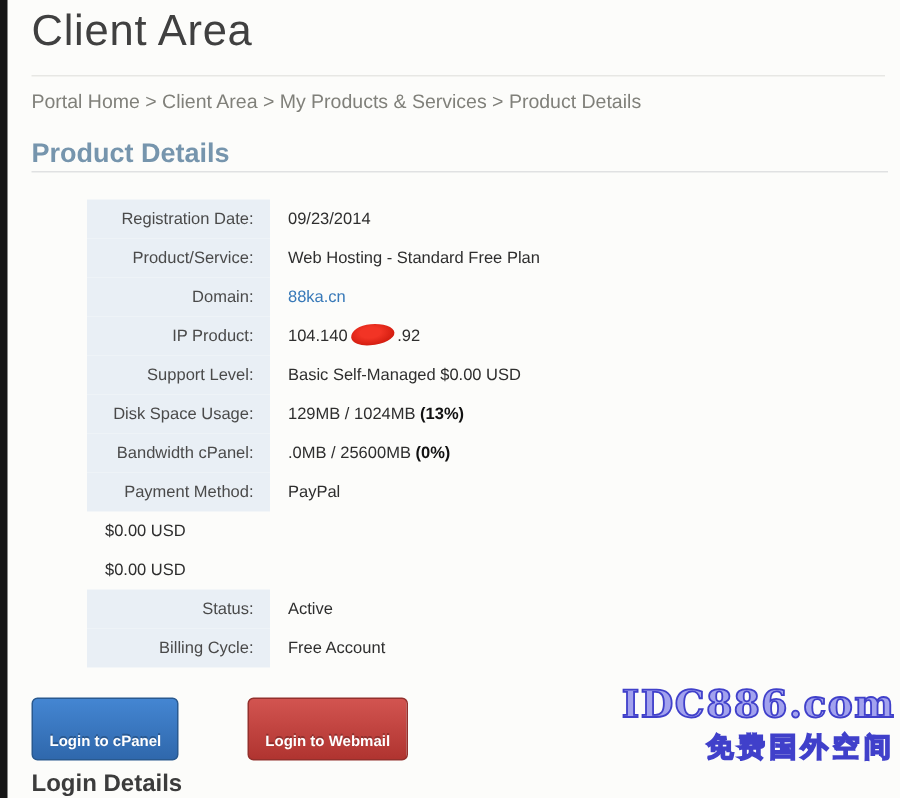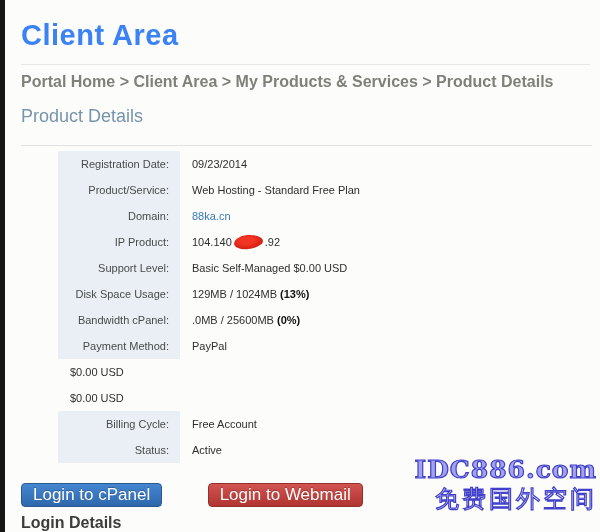--- a/index.html
+++ b/index.html
@@ -11,49 +11,48 @@
     position: relative;
   }
   .left-edge {
     position: absolute; left: 0; top: 0;
     width: 5px; height: 532px;
     background: #161616;
     z-index: 5;
   }
   .content { padding-left: 21px; padding-right: 8px; }
   .page-title {
-    padding-top: 19px;
+    padding-top: 5px;
     font-size: 29px;
     line-height: 33px;
-    font-weight: 700;
-    color: #3b82f6;
+    font-weight: 400;
+    color: #404040;
     letter-spacing: 0.5px;
   }
   .divider-top {
     margin-top: 12px;
     border-bottom: 1px solid #e7e7e4;
     margin-right: 2px;
   }
   .breadcrumb {
     margin-top: 10px;
-    font-size: 16px;
+    font-size: 13px;
     line-height: 13px;
     color: #80807a;
-    font-weight: bold;
   }
   .section-title {
     margin-top: 19px;
     font-size: 18px;
     line-height: 19px;
-    font-weight: 400;
+    font-weight: 700;
     color: #7695ad;
-    padding-bottom: 19px;
+    padding-bottom: 2px;
     border-bottom: 1px solid #e0e1e2;
   }
-  .ptable { margin-top: 5px; width: 560px; padding-left: 37px; }
+  .ptable { margin-top: 18px; width: 560px; padding-left: 37px; }
   .trow { display: flex; height: 26px; align-items: center; }
   .tlabel {
     width: 122px;
     height: 26px;
     background: #e9eff5;
     text-align: right;
     padding-right: 11px;
     font-size: 11px;
     color: #4a4a4a;
     line-height: 26px;
@@ -74,24 +73,24 @@
     width: 29px; height: 14px;
     background: radial-gradient(ellipse at 45% 40%, #f23425 30%, #d11b0e 75%, #b81207 100%);
     border-radius: 47% 53% 58% 42% / 55% 50% 50% 45%;
     transform: rotate(-5deg);
     vertical-align: -3px;
     margin: 0 2px 0 2px;
   }
   .btn-row { margin-top: 20px; }
   .btn {
     display: inline-block;
-    font-size: 17px;
-    font-weight: normal;
+    font-size: 10px;
+    font-weight: bold;
     color: #ffffff;
-    padding: 5px 11px 5px 11px;
+    padding: 23px 11px 5px 11px;
     border-radius: 4px;
     cursor: pointer;
     text-shadow: 0 -1px 0 rgba(0,0,0,0.25);
     line-height: 12px;
   }
   .btn-cpanel {
     background: linear-gradient(#4486d2, #2f68ac);
     border: 1px solid #29598f;
     margin-right: 5px;
   }
@@ -117,22 +116,22 @@
     font-family: "DejaVu Serif", "Liberation Serif", serif;
     font-size: 25px;
     font-weight: bold;
     letter-spacing: 1px;
     color: #a2a2ee;
     -webkit-text-stroke: 1.2px #4040ca;
     line-height: 28px;
   }
   .wm-line2 {
     font-family: "DejaVu Serif", "Liberation Serif", serif;
-    font-size: 24px;
-    font-weight: normal;
+    font-size: 18px;
+    font-weight: bold;
     letter-spacing: 3px;
     color: rgba(64, 64, 202, 0.12);
     -webkit-text-stroke: 1.2px #4040ca;
     line-height: 28px;
     margin-top: 1px;
   }
 </style>
 </head>
 <body>
 
@@ -181,26 +180,26 @@
         <div class="tlabel">Payment Method:</div>
         <div class="tvalue"><span>PayPal</span><span class="b"></span></div>
       </div>
       <div class="trow">
         <div class="tvalue"><span>$0.00 USD</span><span class="b"></span></div>
       </div>
       <div class="trow">
         <div class="tvalue"><span>$0.00 USD</span><span class="b"></span></div>
       </div>
       <div class="trow">
+        <div class="tlabel">Status:</div>
+        <div class="tvalue"><span>Active</span><span class="b"></span></div>
+      </div>
+      <div class="trow">
         <div class="tlabel">Billing Cycle:</div>
         <div class="tvalue"><span>Free Account</span><span class="b"></span></div>
-      </div>
-      <div class="trow">
-        <div class="tlabel">Status:</div>
-        <div class="tvalue"><span>Active</span><span class="b"></span></div>
       </div>
     </div>
 
   <div class="btn-row">
     <span class="btn btn-cpanel">Login to cPanel</span>
     <span class="btn btn-webmail">Login to Webmail</span>
   </div>
 
   <h2 class="next-section-title">Login Details</h2>
 

